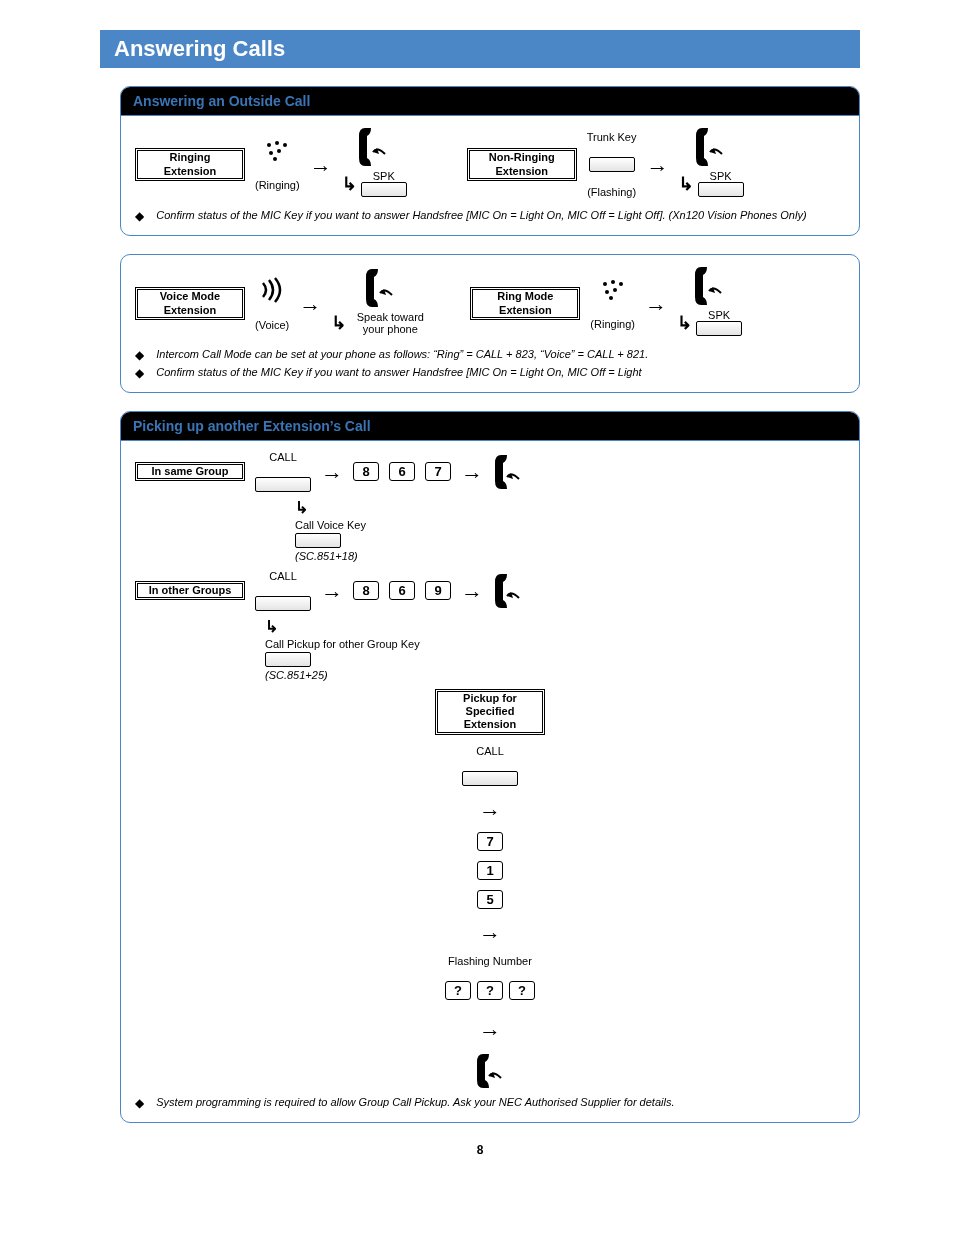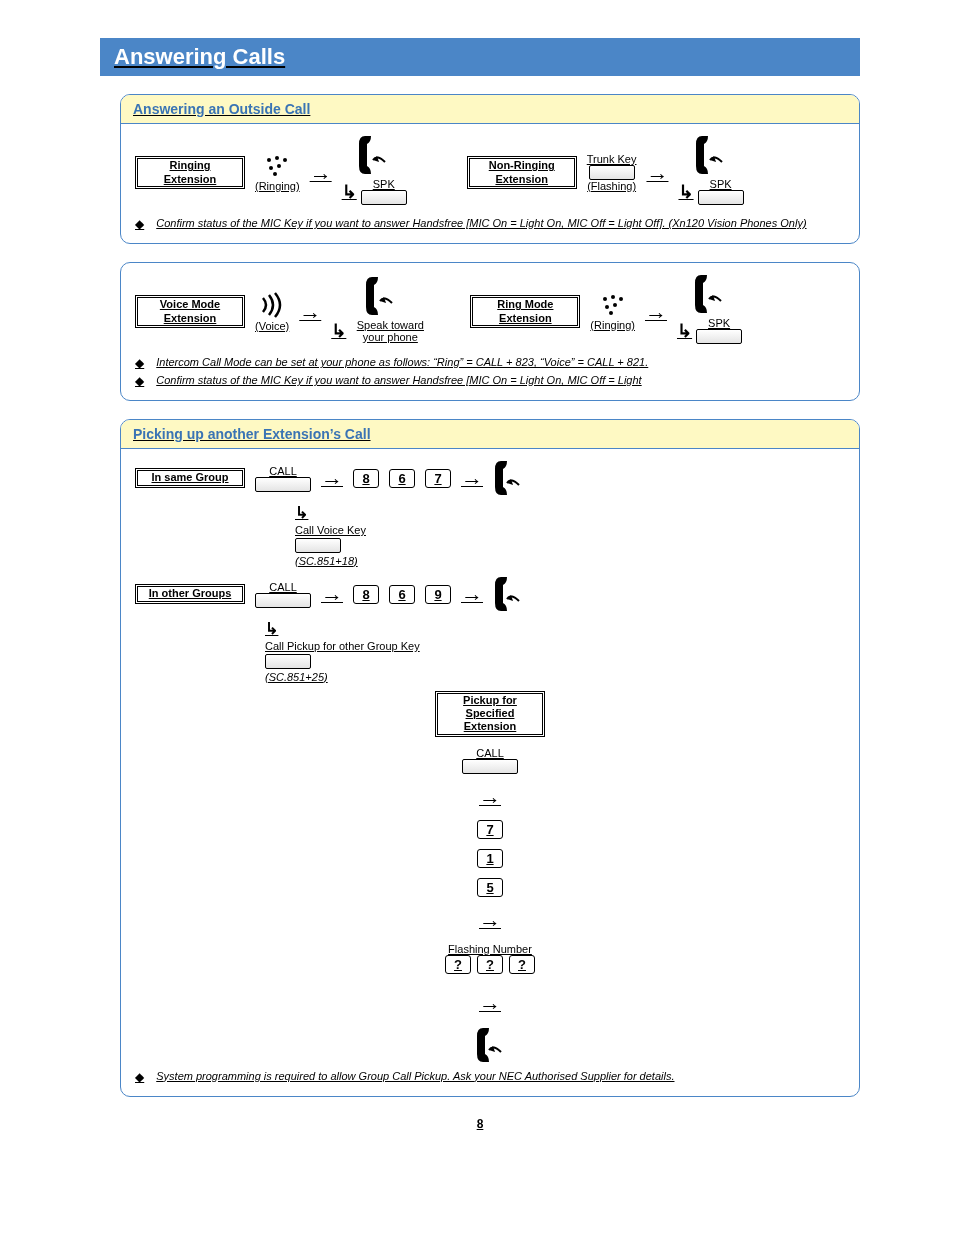--- a/index.html
+++ b/index.html
@@ -1,24 +1,24 @@
 <!DOCTYPE html>
 <html><head>
 <meta charset="utf-8">
 <style>
   body { margin:0; padding:30px 100px 30px 100px; font-family: Arial, Helvetica, sans-serif; font-size:12px; color:#000; background:#fff; }
-  .page { width:760px; margin:8px auto;text-decoration:underline; }
+  .page { width:760px; margin:0 auto; }
   .title-bar { background:#4b86c7; color:#fff; font-size:22px; font-weight:bold; padding:6px 14px; margin-bottom:18px; }
   .panel { border:1.5px solid #4b86c7; border-radius:10px; margin:0 0 18px 20px; overflow:hidden; }
-  .panel-hdr { background:#fef9c3; color:#3a74b4; font-weight:bold; font-size:14px; padding:6px 12px; border-bottom:1px solid #4b86c7; }
+  .panel-hdr { background:#000000; color:#3a74b4; font-weight:bold; font-size:14px; padding:6px 12px; border-bottom:1px solid #4b86c7; }
   .panel-body { padding:10px 14px 8px 14px; }
   .row { display:flex; align-items:center; gap:10px; margin-bottom:6px; }
   .ext-box { border:3px double #000; padding:0 8px; text-align:center; font-weight:bold; font-size:11px; line-height:1.2; width:88px; }
   .arrow-r::after { content:"\2192"; font-size:22px; font-weight:bold; }
-  .col { display:flex; flex-direction:column; align-items:center; gap:0; font-size:11px; }
+  .col { display:flex; flex-direction:column; align-items:center; gap:14px; font-size:11px; }
   .lbl-under { font-size:11px; }
   .speaker-dots svg { display:block; }
   .handset svg { display:block; }
   .btn { width:44px; height:13px; border:1px solid #000; background:linear-gradient(#fff,#e4e4e4); border-radius:2px; }
   .key { border:1.5px solid #000; border-radius:3px; padding:1px 6px; font-weight:bold; font-size:13px; min-width:12px; text-align:center; }
   .notes { font-size:11px; font-style:italic; margin-top:6px; }
   .notes .bullet { display:flex; gap:12px; margin-bottom:4px; }
   .notes .bullet .sym { font-style:normal; font-size:12px; }
   .sub-label { font-size:11px; text-align:center; }
   .italic { font-style:italic; font-size:11px; }

